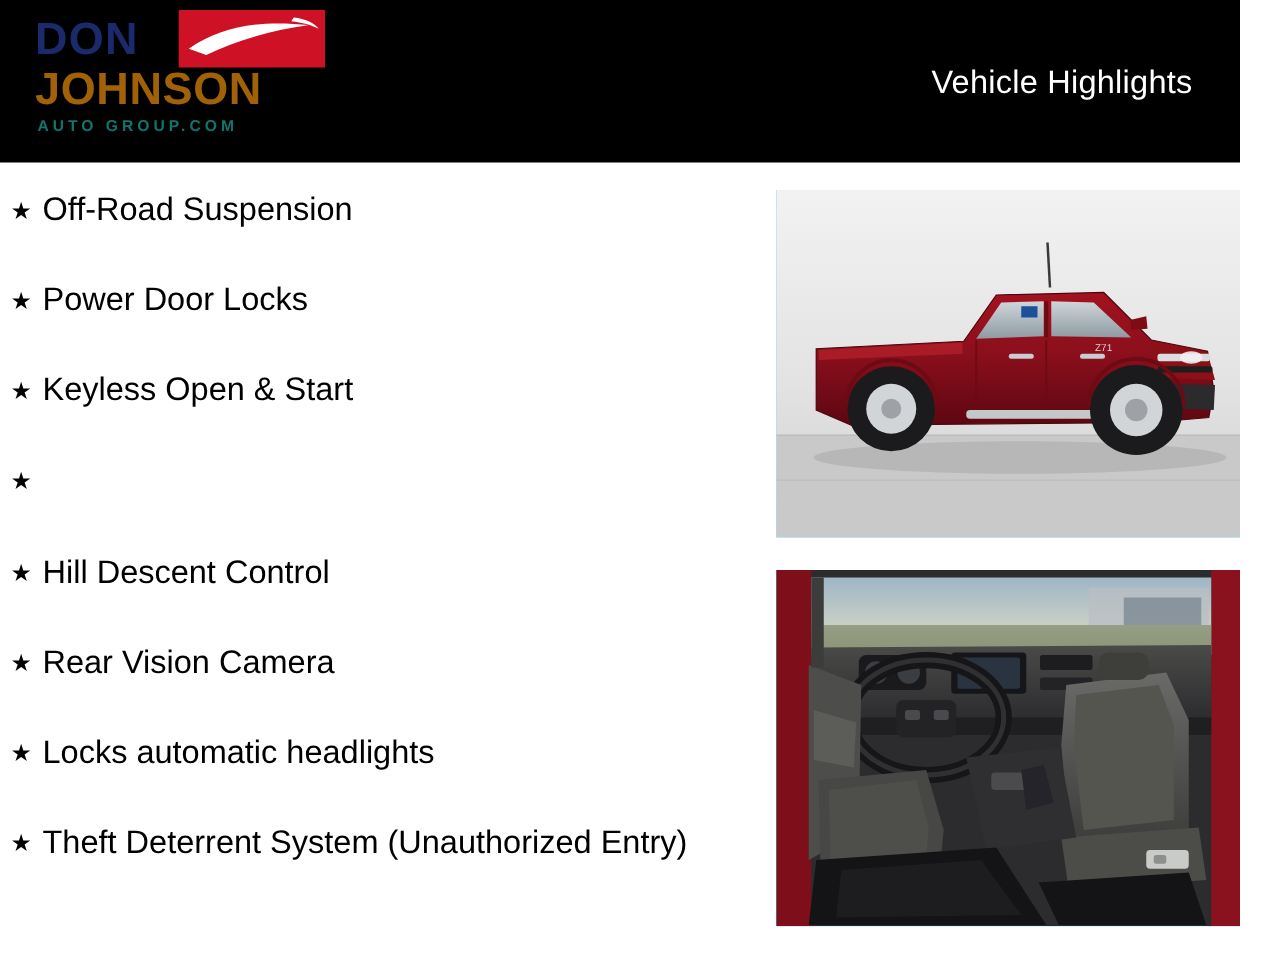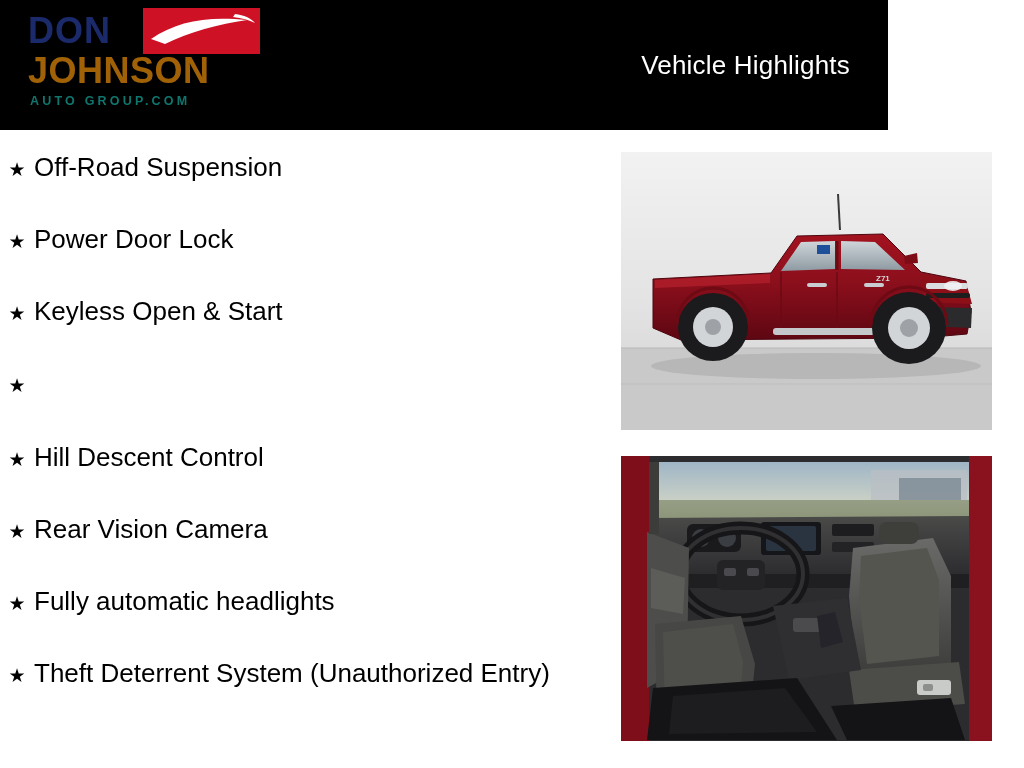--- a/index.html
+++ b/index.html
@@ -13,21 +13,21 @@
     font-family: "Liberation Sans", sans-serif;
     overflow: hidden;
     position: relative;
   }
 
   
   .header {
     position: absolute;
     left: 0;
     top: 0;
-    width: 888px;
+    width: 992px;
     height: 130px;
     background: #000000;
   }
   .header-title {
     position: absolute;
     right: 38px;
     top: 50px;
     color: #ffffff;
     font-size: 26px;
     letter-spacing: 0.2px;
@@ -116,21 +116,20 @@
     font-size: 26px;
     line-height: 35px;
     max-width: 520px;
   }
 
   
   .photo {
     position: absolute;
     overflow: hidden;
     background: #7dd3fc;
-    font-weight: bold;
   }
   #photo-exterior {
     left: 621px;
     top: 152px;
     width: 371px;
     height: 278px;
   }
   #photo-interior {
     left: 621px;
     top: 456px;
@@ -161,21 +160,21 @@
 
 <div class="features">
 
   <div class="feature" style="margin-top:18px">
     <div class="feature-bullet">★</div>
     <div class="feature-text">Off-Road Suspension</div>
   </div>
 
   <div class="feature" style="margin-top:34px">
     <div class="feature-bullet">★</div>
-    <div class="feature-text">Power Door Lock</div>
+    <div class="feature-text">Power Door Locks</div>
   </div>
 
   <div class="feature" style="margin-top:34px">
     <div class="feature-bullet">★</div>
     <div class="feature-text">Keyless Open &amp; Start</div>
   </div>
 
   <div class="feature" style="margin-top:34px">
     <div class="feature-bullet">★</div>
   </div>
@@ -185,21 +184,21 @@
     <div class="feature-text">Hill Descent Control</div>
   </div>
 
   <div class="feature" style="margin-top:34px">
     <div class="feature-bullet">★</div>
     <div class="feature-text">Rear Vision Camera</div>
   </div>
 
   <div class="feature" style="margin-top:34px">
     <div class="feature-bullet">★</div>
-    <div class="feature-text">Fully automatic headlights</div>
+    <div class="feature-text">Locks automatic headlights</div>
   </div>
 
   <div class="feature" style="margin-top:34px">
     <div class="feature-bullet">★</div>
     <div class="feature-text">Theft Deterrent System (Unauthorized Entry)</div>
   </div>
 
 </div>
 
 <div class="photo" id="photo-exterior">

